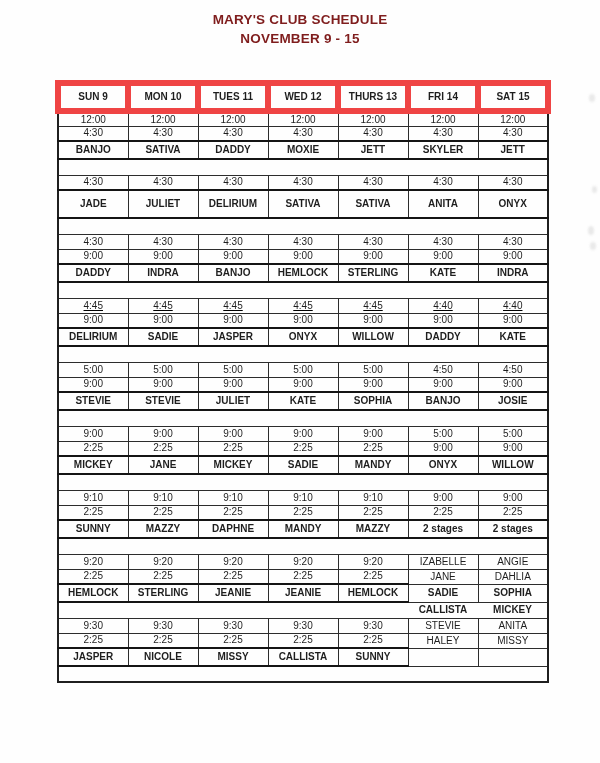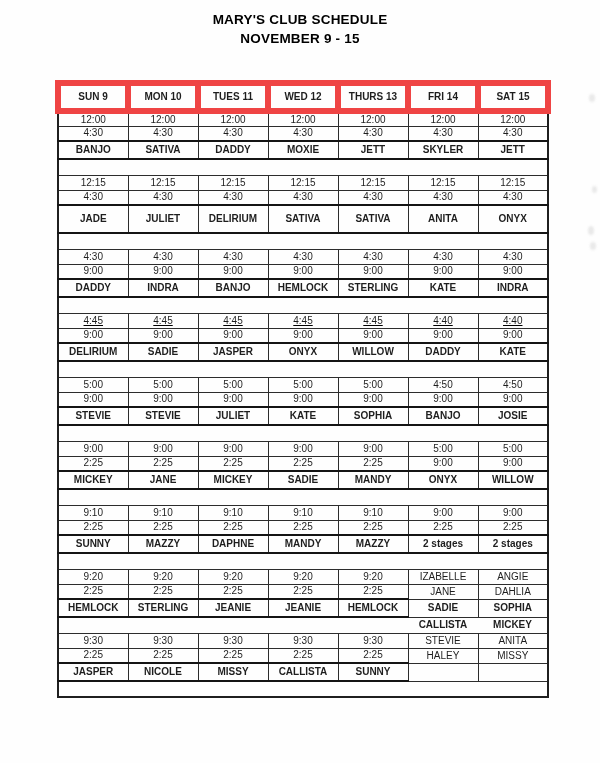--- a/index.html
+++ b/index.html
@@ -12,21 +12,21 @@
   }
   .page {
     position: relative;
     width: 600px; height: 763px;
     background: #fefefe;
   }
   .titles {
     position: absolute;
     top: 10px; left: 0; width: 600px;
     text-align: center;
-    color: #000000;
+    color: #7f1d1d;
     font-weight: 700;
     font-size: 13.5px;
     line-height: 19px;
     letter-spacing: 0.2px;
   }
   table.sched {
     position: absolute;
     left: 55px; top: 80px;
     border-collapse: collapse;
     table-layout: fixed;
@@ -139,29 +139,20 @@
           <td class="n">DADDY</td>
           <td class="n">MOXIE</td>
           <td class="n">JETT</td>
           <td class="n">SKYLER</td>
           <td class="n">JETT</td>
         </tr>
         <tr style="height: 16px;">
           <td class="sp" colspan="7"></td>
         </tr>
         <tr style="height: 15px;">
-          <td class="t">12:15</td>
-          <td class="t">12:15</td>
-          <td class="t">12:15</td>
-          <td class="t">12:15</td>
-          <td class="t">12:15</td>
-          <td class="t">12:15</td>
-          <td class="t">12:15</td>
-        </tr>
-        <tr style="height: 15px;">
           <td class="t">4:30</td>
           <td class="t">4:30</td>
           <td class="t">4:30</td>
           <td class="t">4:30</td>
           <td class="t">4:30</td>
           <td class="t">4:30</td>
           <td class="t">4:30</td>
         </tr>
         <tr style="height: 28px;">
           <td class="n">JADE</td>

